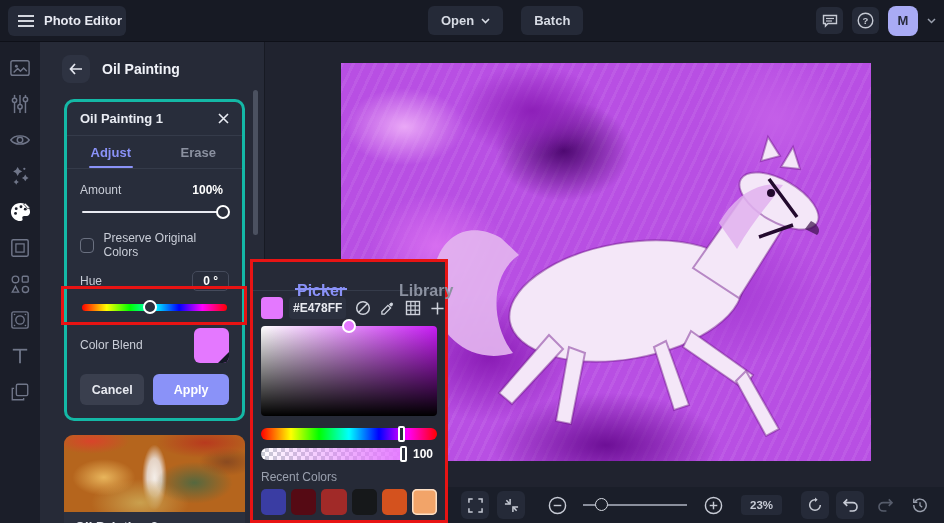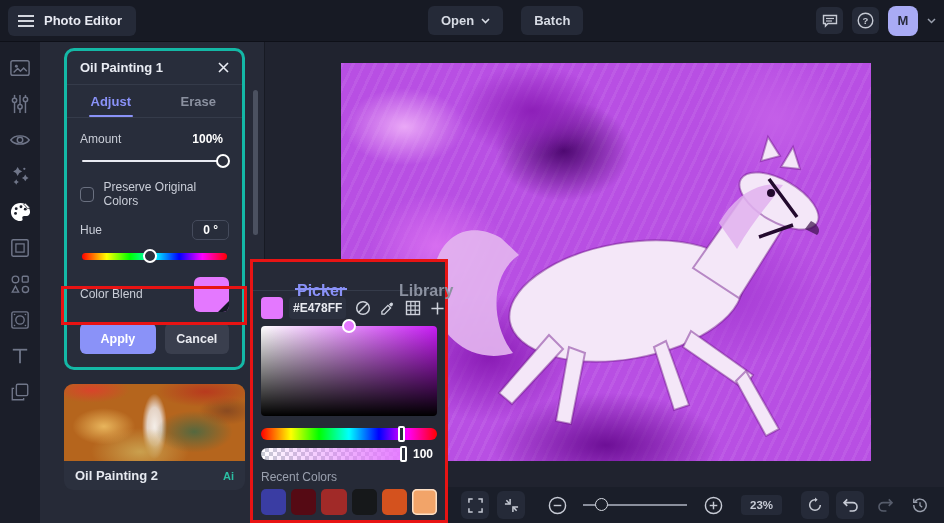--- a/index.html
+++ b/index.html
@@ -4,21 +4,21 @@
 <style>
   * { margin:0; padding:0; box-sizing:border-box; }
   html,body { width:944px; height:523px; overflow:hidden; background:#12141c;
     font-family:"Liberation Sans", sans-serif; }
   #app { position:relative; width:944px; height:523px; background:#20232f; overflow:hidden; }
 
   
   .topbar { position:absolute; left:0; top:0; width:944px; height:42px; background:#171a24;
     display:flex; align-items:center; border-bottom:1px solid #0e1018; z-index:30; }
   .menu-group { display:flex; align-items:center; gap:10px; background:#252a38; border-radius:6px;
-    height:30px; padding:0 14px 0 10px; margin-left:8px; cursor:pointer; }
+    height:30px; padding:0 4px 0 10px; margin-left:8px; cursor:pointer; }
   .app-title { color:#e8eaf2; font-size:13px; font-weight:bold; }
   .topbar-center { position:absolute; left:428px; display:flex; gap:18px; }
   .tb-btn { display:flex; align-items:center; gap:7px; background:#252a38; border-radius:6px;
     height:29px; padding:0 13px; color:#d7dbe4; font-size:13px; font-weight:bold; cursor:pointer; }
   .topbar-right { margin-left:auto; display:flex; align-items:center; gap:9px; padding-right:8px; }
   .icon-btn { width:27px; height:27px; border-radius:6px; background:#252a38; display:flex;
     align-items:center; justify-content:center; color:#c6cad4; cursor:pointer; }
   .avatar { width:30px; height:30px; border-radius:8px; background:#a9abf5; color:#272b3c;
     font-weight:bold; font-size:13px; display:flex; align-items:center; justify-content:center; cursor:pointer; }
   .chev-sm { color:#9aa0ae; }
@@ -303,20 +303,28 @@
     </div>
     <div class="rail-item">
       <svg width="20" height="20" viewBox="0 0 22 22">
           <rect x="7" y="2.5" width="12.5" height="12.5" rx="1.5" fill="none" stroke="currentColor" stroke-width="1.5"></rect>
           <path d="M4.5 7 h-2 v12.5 h12.5 v-2" fill="none" stroke="currentColor" stroke-width="1.5"></path>
         </svg>
     </div>
   </div>
 
   <div class="panel">
+    <div class="panel-header">
+      <div class="back-btn">
+        <svg width="14" height="12" viewBox="0 0 14 12">
+            <path d="M6 1 L1.5 6 L6 11 M1.5 6 H13" fill="none" stroke="#e5e8f0" stroke-width="1.7"></path>
+          </svg>
+      </div>
+      <span class="panel-title">Oil Painting</span>
+    </div>
 
     <div class="effect-card">
       <div class="card-head">
         <span class="card-title">Oil Painting 1</span>
         <span class="close-x">
           <svg width="11" height="11" viewBox="0 0 11 11">
               <path d="M1 1 L10 10 M10 1 L1 10" stroke="#e9ecf3" stroke-width="1.6"></path>
             </svg>
         </span>
       </div>
@@ -343,22 +351,22 @@
         </div>
         <div class="slider" style="margin-top:9px">
           <div class="hue-track"></div>
           <div class="knob" style="left:47%"></div>
         </div>
         <div class="blend-row">
           <span class="ctl-label">Color Blend</span>
           <div class="blend-swatch" style="background-color: rgb(228, 120, 255);"></div>
         </div>
         <div class="btn-row">
+          <div class="btn btn-cancel">Cancel</div>
           <div class="btn btn-apply">Apply</div>
-          <div class="btn btn-cancel">Cancel</div>
         </div>
       </div>
     </div>
 
     <div class="preset">
       <div class="preset-thumb thumb-op2"></div>
       <div class="preset-label">
         <span class="preset-name">Oil Painting 2</span>
         <span class="ai-badge">Ai</span>
       </div>

